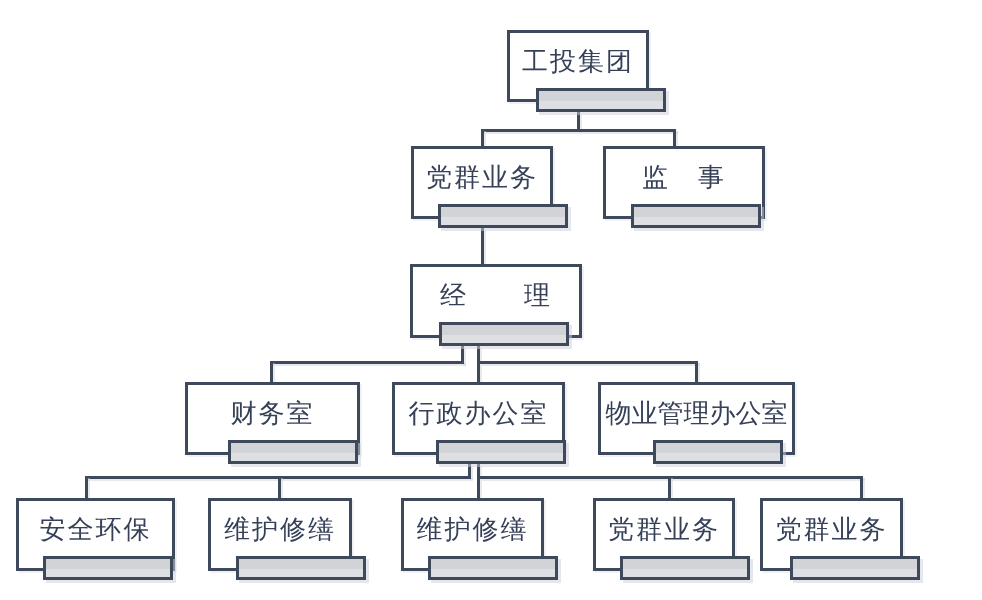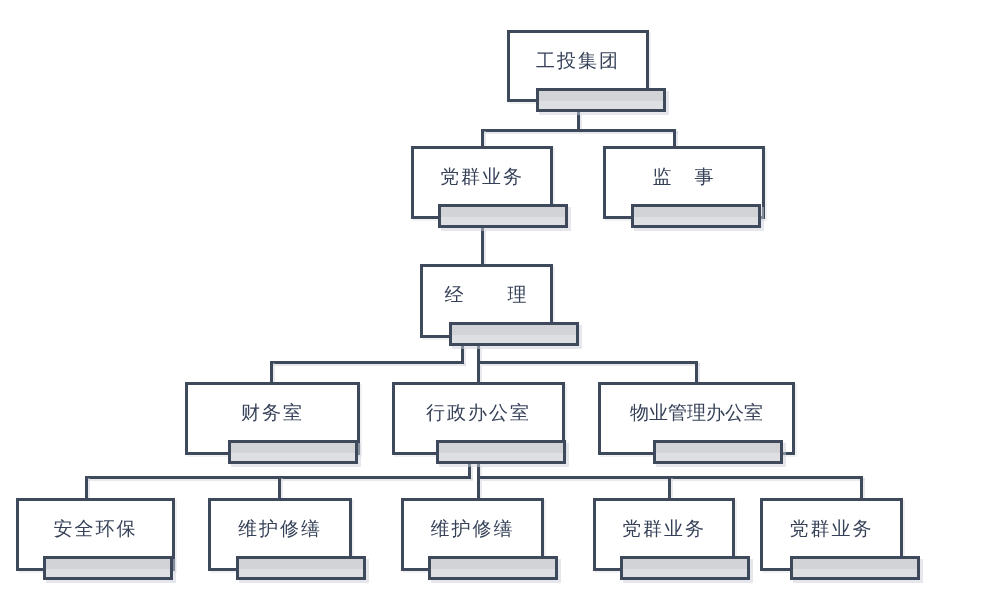--- a/index.html
+++ b/index.html
@@ -13,21 +13,21 @@
   }
   .node{position:absolute;}
   .box{
     position:absolute;left:0;top:0;right:0;bottom:0;box-sizing:border-box;
     background:#ffffff;border:3px solid #3e4a5c;
     box-shadow:2px 2px 0 rgba(210,214,221,0.35);
   }
   .label{
     position:absolute;left:0;right:0;top:0;height:56px;
     display:flex;align-items:center;justify-content:center;
-    font-size:19px;letter-spacing:2px;color:#364158;white-space:pre;
+    font-size:26px;letter-spacing:2px;color:#364158;white-space:pre;
   }
   .label.tight{letter-spacing:0;}
   .bar{
     position:absolute;width:130px;height:24px;box-sizing:border-box;
     border:3px solid #3e4a5c;
     background:linear-gradient(180deg,#d1d3d7 0%,#d1d3d7 58%,#dddfe2 58%,#dddfe2 100%);
     box-shadow:3px 3px 0 rgba(203,208,217,0.5);
   }
 </style>
 </head>
@@ -72,21 +72,21 @@
     <div class="bar" style="left:27px;top:58px"></div>
   </div>
 
   <div class="node" style="left:603px;top:146px;width:162px;height:73px">
     <div class="box">
       <span class="label">监　事</span>
     </div>
     <div class="bar" style="left:28px;top:58px"></div>
   </div>
 
-  <div class="node" style="left:420px;top:264px;width:133px;height:74px">
+  <div class="node" style="left:410px;top:264px;width:172px;height:74px">
     <div class="box">
       <span class="label">经　　理</span>
     </div>
     <div class="bar" style="left:29px;top:58px"></div>
   </div>
 
   <div class="node" style="left:185px;top:382px;width:175px;height:73px">
     <div class="box">
       <span class="label">财务室</span>
     </div>

